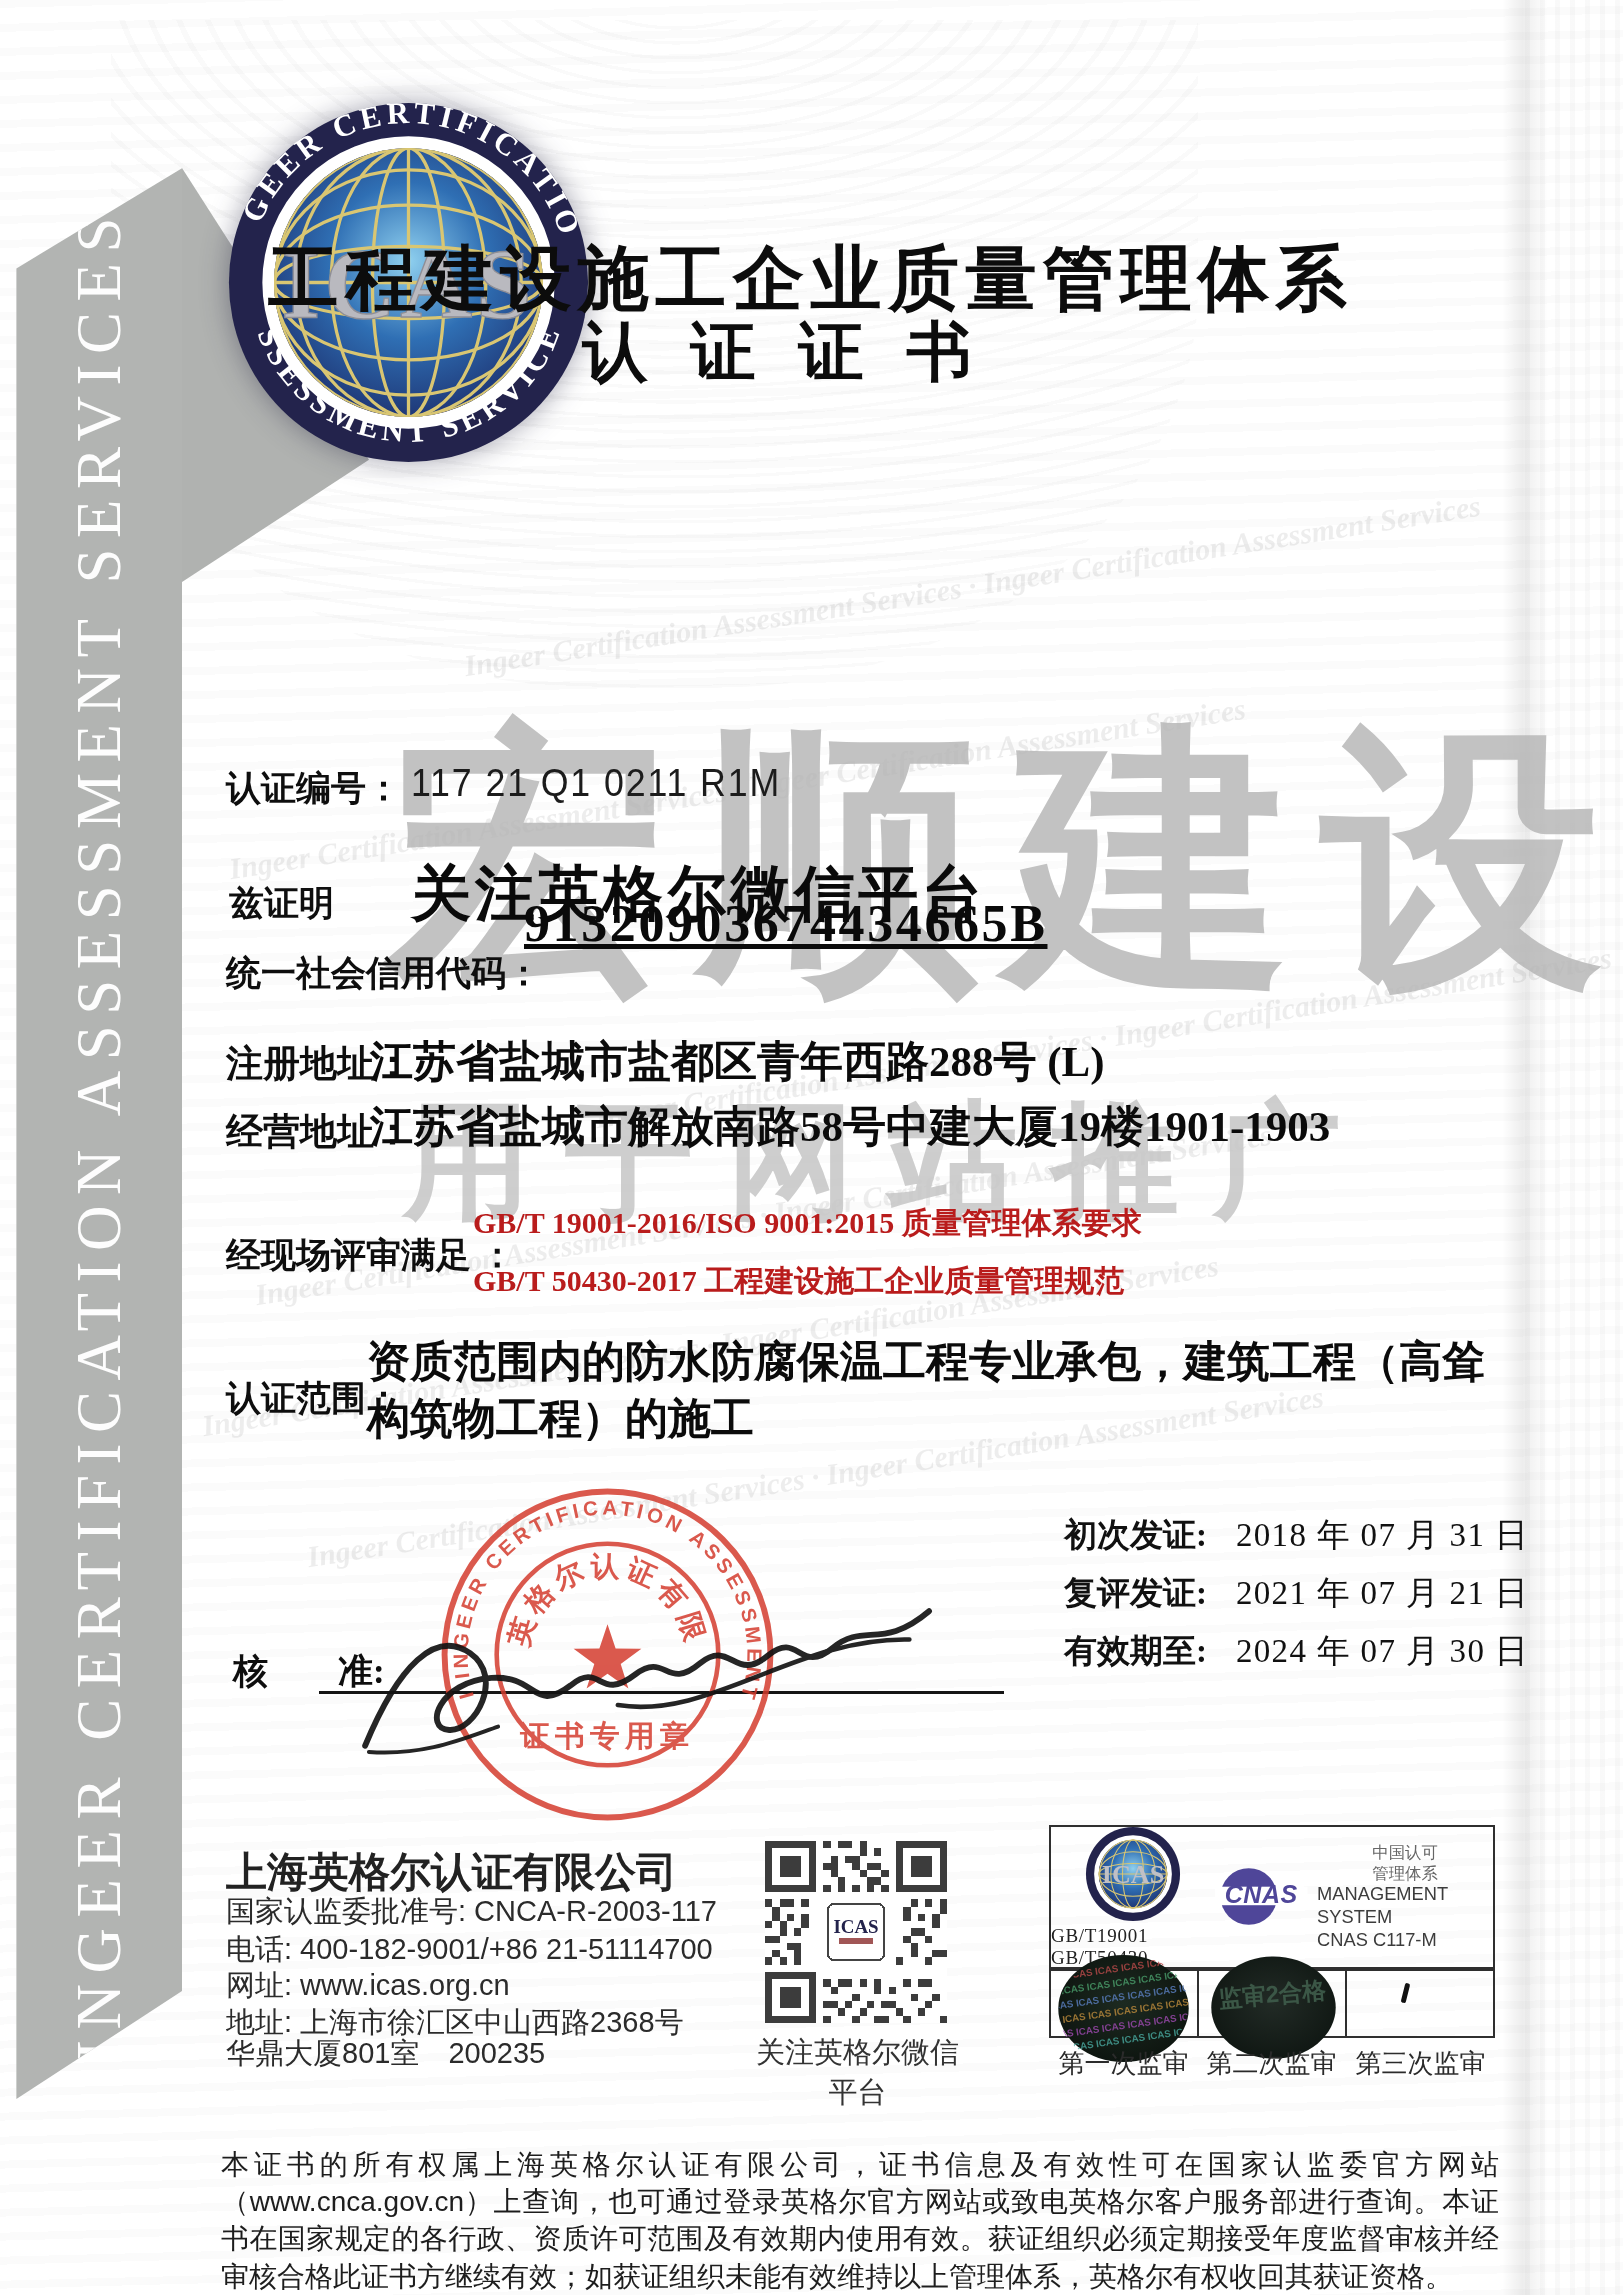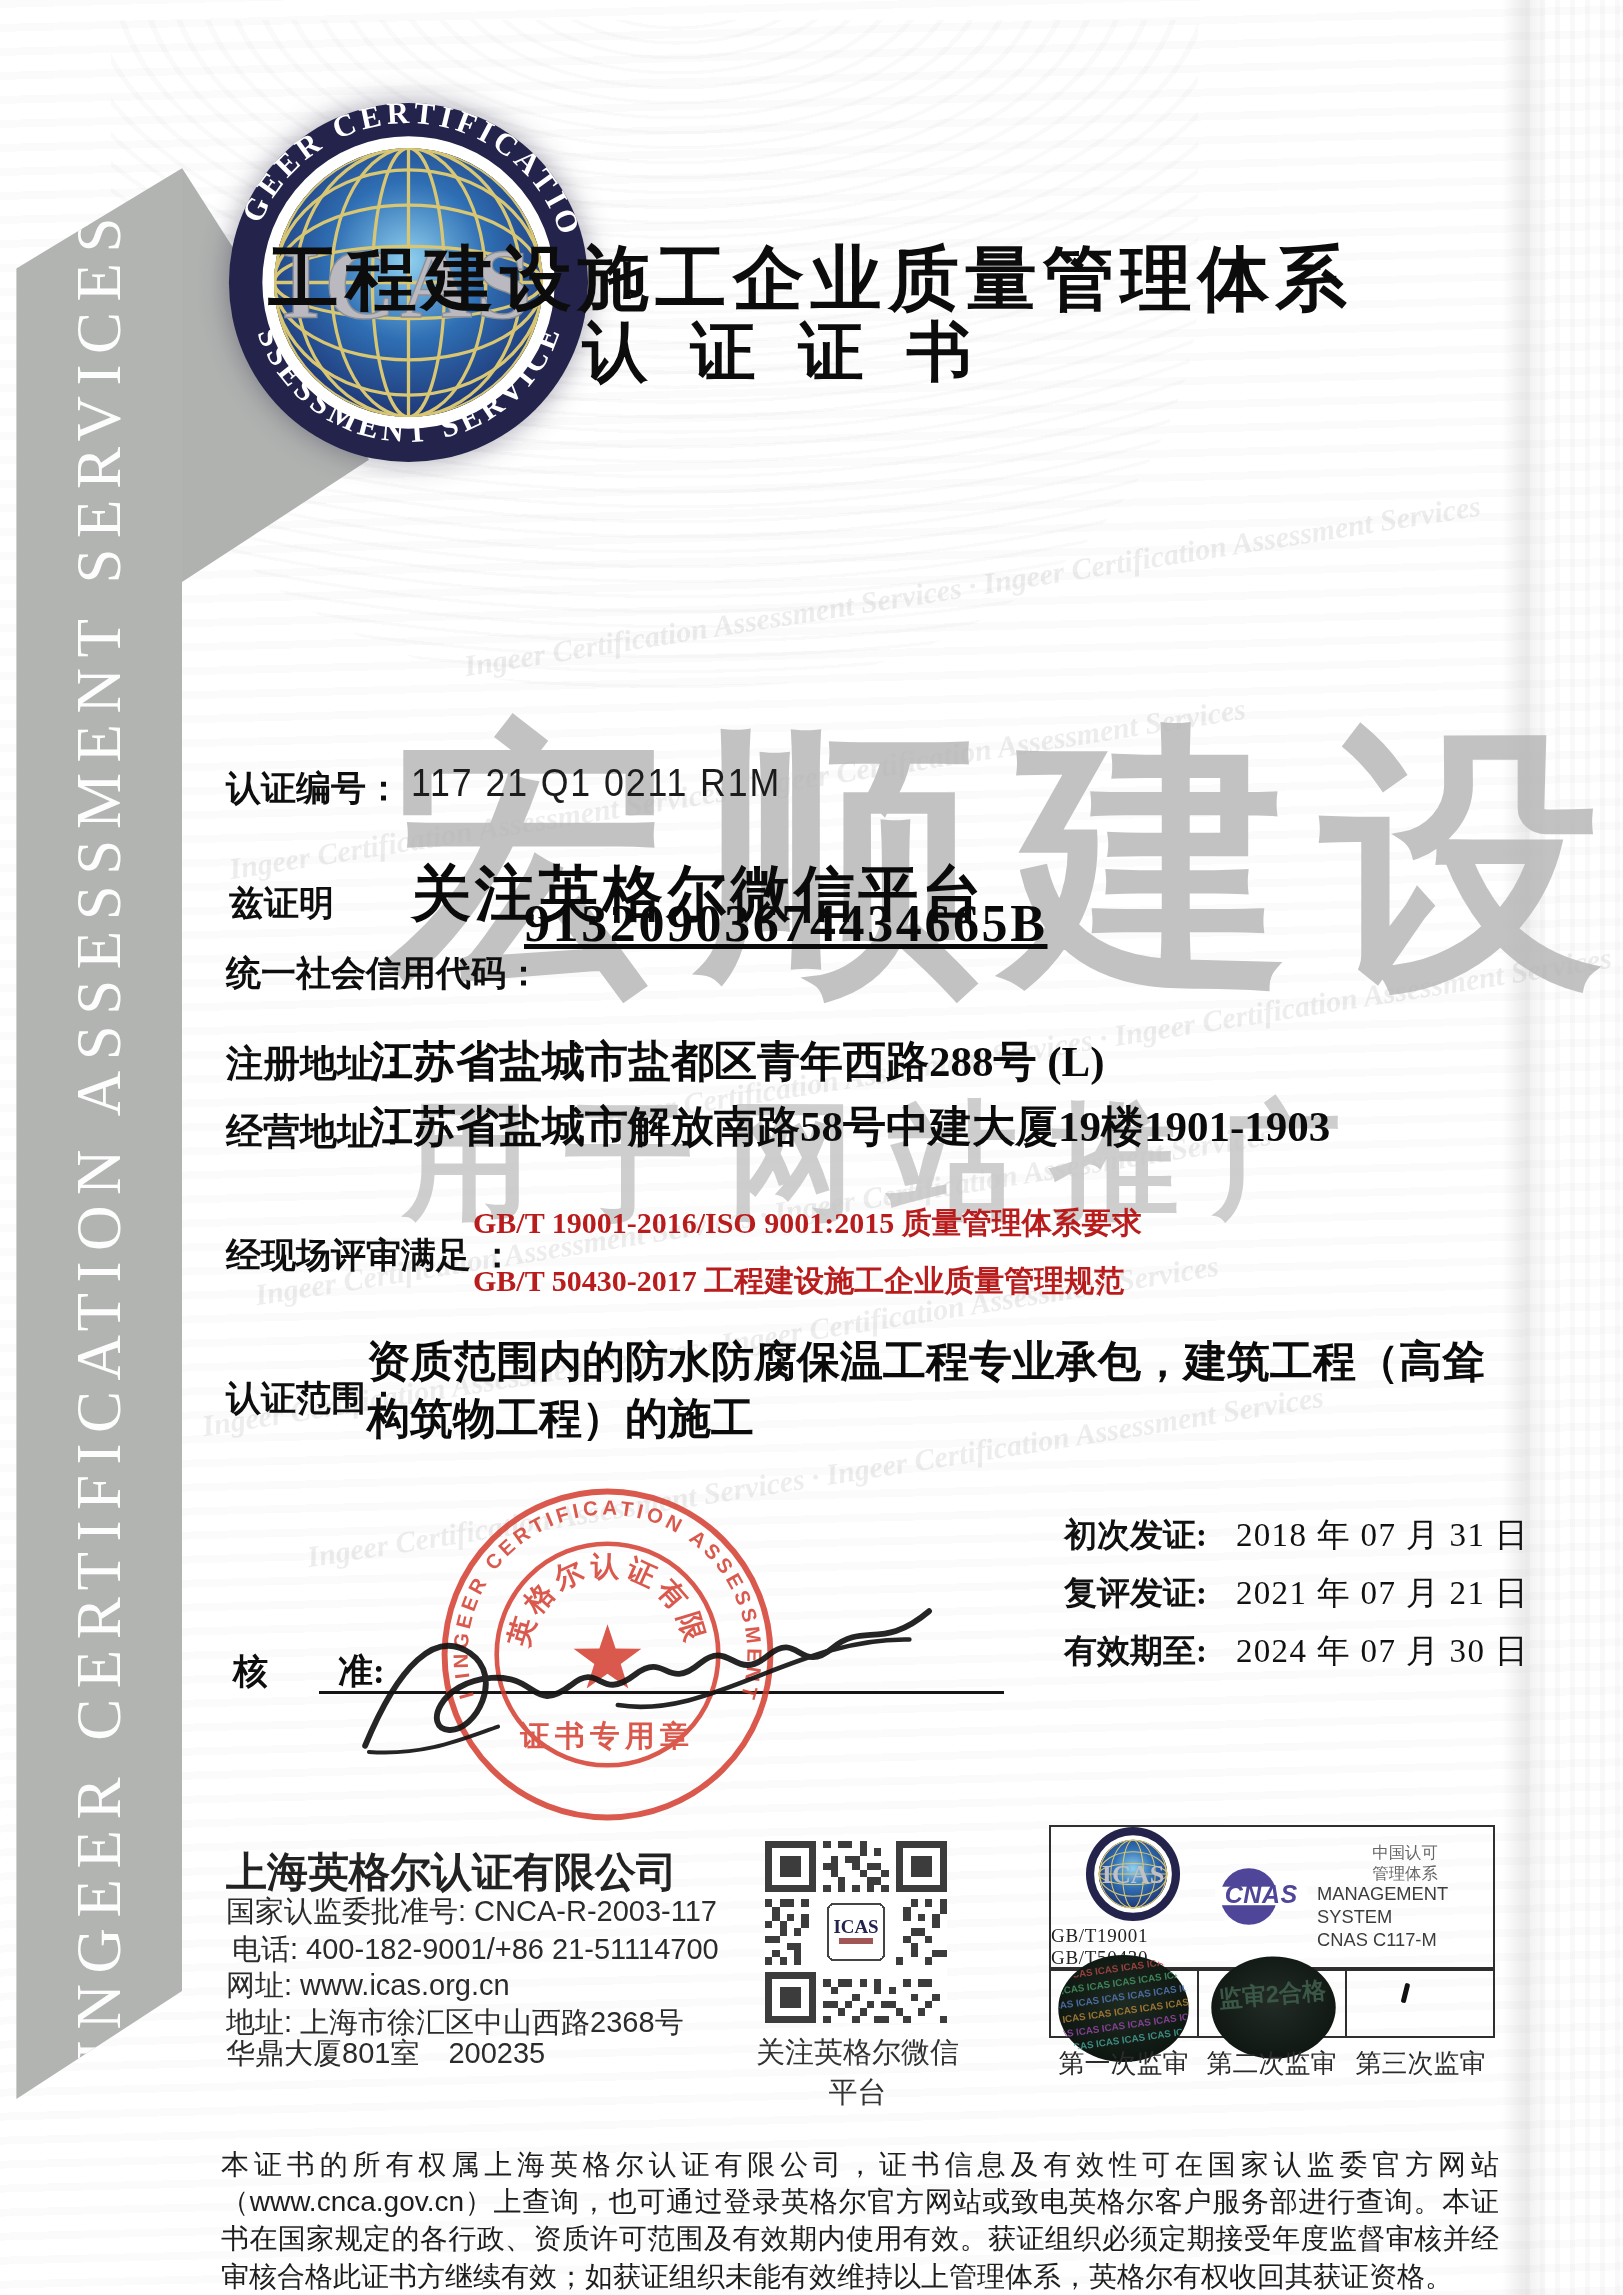--- a/index.html
+++ b/index.html
@@ -185,21 +185,21 @@
   <svg class="abs" style="left:340px;top:1568px;transform:rotate(-4deg);" width="641" height="183" viewBox="0 0 980 280">
     <g fill="none" stroke="#131313" stroke-width="9" stroke-linecap="round" opacity=".92">
       <path d="M 30 240 C 90 120 150 70 200 110 C 250 150 200 230 160 225 C 120 220 150 150 230 150 C 300 150 290 210 350 170 C 400 135 390 200 450 160 C 500 128 495 190 550 150 C 600 115 600 185 655 145 C 705 110 700 180 755 140 C 805 105 830 150 905 95"></path>
       <path d="M 420 205 C 560 238 700 120 872 136" stroke-width="7"></path>
       <path d="M 35 250 C 120 262 180 240 235 225" stroke-width="6"></path>
     </g>
   </svg>
 
   <span class="abs sans issuer-name" style="left:226px;top:1845px;">上海英格尔认证有限公司</span>
   <span class="abs sans issuer-line" style="left:226px;top:1892px;">国家认监委批准号: CNCA-R-2003-117</span>
-  <span class="abs sans issuer-line" style="left:226px;top:1930px;margin-left:6px;">电话: 400-182-9001/+86 21-51114700</span>
+  <span class="abs sans issuer-line" style="left:226px;top:1930px;">电话: 400-182-9001/+86 21-51114700</span>
   <span class="abs sans issuer-line" style="left:226px;top:1966px;">网址: www.icas.org.cn</span>
   <span class="abs sans issuer-line" style="left:226px;top:2003px;">地址: 上海市徐汇区中山西路2368号</span>
   <span class="abs sans issuer-line" style="left:226px;top:2034px;">华鼎大厦801室　200235</span>
 
   <svg class="abs" style="left:765px;top:1841px;" width="182" height="182" viewBox="0 0 25 25" shape-rendering="crispEdges">
     <rect x="0" y="0" width="25" height="25" fill="#ffffff"></rect>
     <g fill="#3c3c3c">
       <rect x="0" y="0" width="7" height="7"></rect>
         <rect x="18" y="0" width="7" height="7"></rect>
         <rect x="0" y="18" width="7" height="7"></rect>

